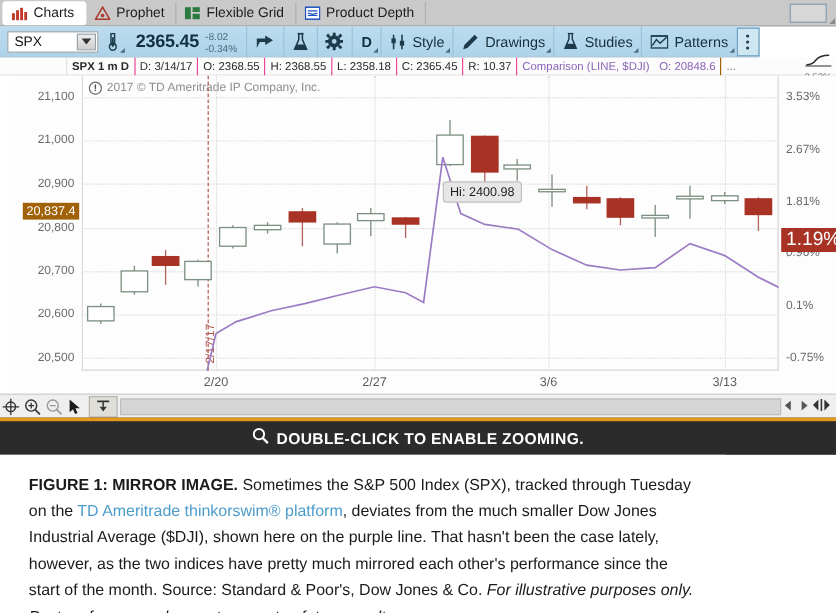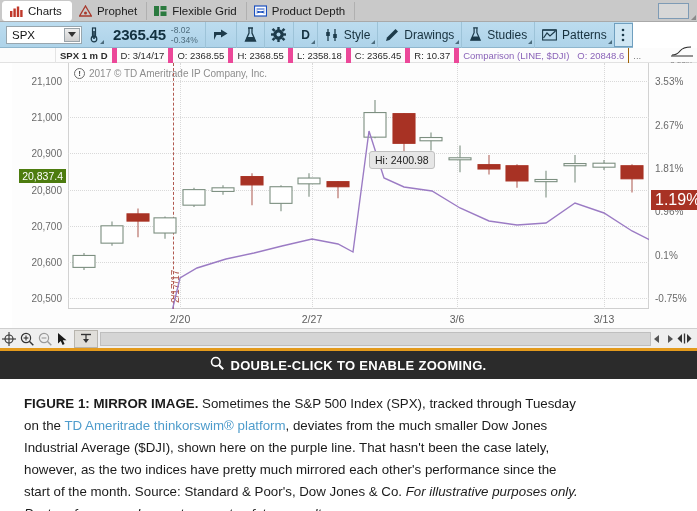--- a/index.html
+++ b/index.html
@@ -79,21 +79,21 @@
 
   
   .ohlcbar {
     position: absolute; left: 0; top: 48px; width: 697px; height: 15px;
     background: #fcfcfc; border-bottom: 1px solid #e2e2e2;
     display: flex; align-items: center;
   }
   .ohlc-pad { width: 56px; height: 15px; border-right: 1px solid #e4e4e4; }
   .ohlc-cell {
     font-size: 9.5px; color: #2a2a2a; padding: 0 4px; white-space: nowrap;
-    height: 15px; line-height: 15px; border-right: 5px solid #ec4899;
+    height: 15px; line-height: 15px; border-right: 1px solid #ec4899;
   }
   .ohlc-cell.b { font-weight: bold; }
   .ohlc-cell.purple { color: #8a63b8; border-right: none; }
   .ohlc-cell.purple2 { color: #8a63b8; border-right: 1px solid #a16207;}
   .ohlc-cell.dots { color: #777; border-right: none; }
 
   
   .chartwrap {
     position: absolute; left: 12px; top: 63px; width: 697px; height: 265px;
     background: #fdfdfd;
@@ -373,21 +373,21 @@
 
   <div class="chartwrap">
     <div class="axis-left" id="axisLeft">
         <div class="ytick-l" style="top: 18.0882px;">21,100</div>
         <div class="ytick-l" style="top: 54.2647px;">21,000</div>
         <div class="ytick-l" style="top: 90.4412px;">20,900</div>
         <div class="ytick-l" style="top: 126.618px;">20,800</div>
         <div class="ytick-l" style="top: 162.794px;">20,700</div>
         <div class="ytick-l" style="top: 198.971px;">20,600</div>
         <div class="ytick-l" style="top: 235.147px;">20,500</div>
-        <div class="ylabel-hl-left" style="top: 113.088px; background: #4d7c0f;">20,837.4</div>
+        <div class="ylabel-hl-left" style="top: 113.088px; background: #a16207;">20,837.4</div>
       </div>
     <div class="plot" id="plot">
       <div class="plot-border-l"></div>
       <div class="plot-border-r"></div>
       <div class="plot-border-b"></div>
       <div class="copy">
         <span class="warn-ico">!</span>
         <span>2017 © TD Ameritrade IP Company, Inc.</span>
       </div>
     <div class="gridline-h" style="top: 18.0882px;"></div>
@@ -445,21 +445,21 @@
           <line x1="564" x2="564" y1="101.29411764705881" y2="129.51176470588234" stroke="#b3655c" stroke-width="1.1"></line>
           <rect x="553" width="22" y="102.74117647058821" height="13.023529411764713" fill="#a83224" stroke="#a83224" stroke-width="1.1"></rect>
           <polyline points="6,305 19,288 40,274 65,272 100,265 112,215 129,205 158,196 186,190 214,183 244,176 270,181 285,189 301,68 316,115 336,124 364,128 392,145 421,158 449,162 478,160 507,140 536,150 564,168 584,178" fill="none" stroke="#9b7bc4" stroke-width="1.4"></polyline>
         </svg>
         <div class="callout" style="left: 301px; top: 88px;">Hi: 2400.98</div>
       </div>
     <div class="axis-right" id="axisRight">
         <div class="ytick-r" style="top: 18.0882px;">3.53%</div>
         <div class="ytick-r" style="top: 61.7029px;">2.67%</div>
         <div class="ytick-r" style="top: 105.317px;">1.81%</div>
-        <div class="ytick-r" style="top: 148.425px;">0.96%</div>
+        <div class="ytick-r" style="top: 148.425px; font-style: italic;">0.96%</div>
         <div class="ytick-r" style="top: 192.04px;">0.1%</div>
         <div class="ytick-r" style="top: 235.147px;">-0.75%</div>
         <div class="ylabel-hl-right" style="top: 136.761px; background: rgb(168, 50, 36);">1.19%</div>
       </div>
     <div class="axis-bottom" id="axisBottom">
         <div class="xtick" style="left: 168px;">2/20</div>
         <div class="xtick" style="left: 300px;">2/27</div>
         <div class="xtick" style="left: 445px;">3/6</div>
         <div class="xtick" style="left: 592px;">3/13</div>
       </div>

